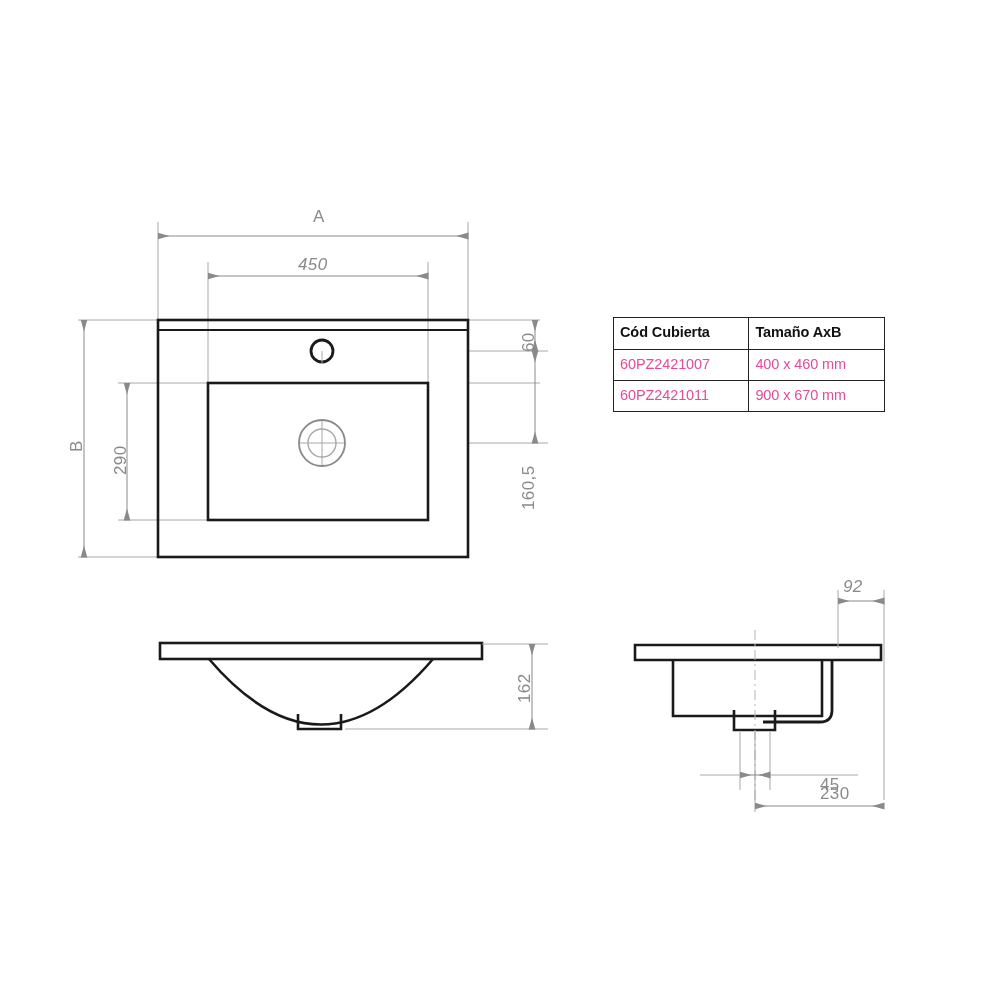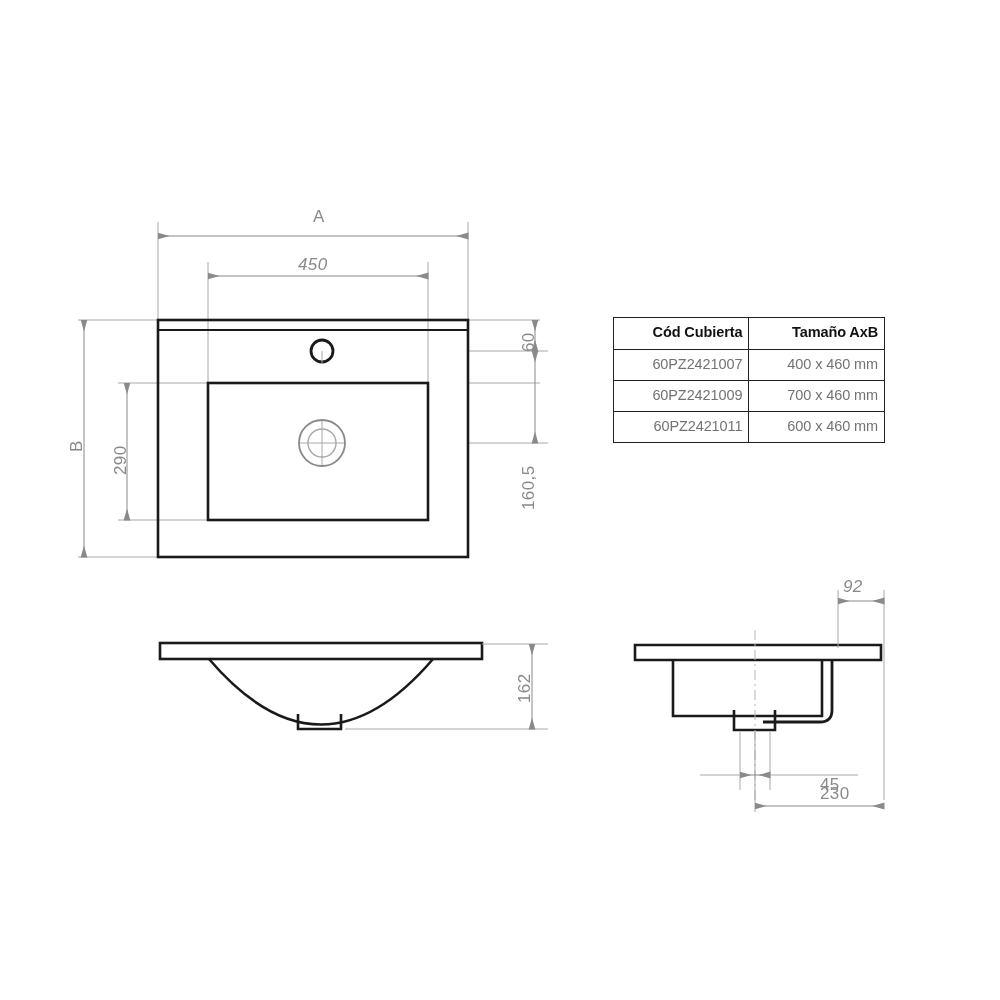--- a/index.html
+++ b/index.html
@@ -34,33 +34,33 @@
     left: 613px;
     top: 317px;
     width: 272px;
     border-collapse: collapse;
     background: #ffffff;
     font-family: "Liberation Sans", sans-serif;
   }
   #spec-table td, #spec-table th {
     border: 1px solid #222222;
     padding: 4px 6px 5px 6px;
-    text-align: right;
+    text-align: left;
     white-space: nowrap;
     line-height: 1.05;
   }
   #spec-table th {
     color: #111111;
     font-weight: bold;
     font-size: 14.5px;
     height: 22px;
     letter-spacing: -0.1px;
   }
   #spec-table td {
-    color: #737373;
+    color: #ec4899;
     font-weight: normal;
     font-size: 14.5px;
     height: 21px;
     letter-spacing: -0.1px;
   }
   #spec-table .col-code { width: 136px; }
   #spec-table .col-size { width: 136px; }
 
   
   .dim-label {
@@ -225,23 +225,19 @@
         <th class="col-code">Cód Cubierta</th>
         <th class="col-size">Tamaño AxB</th>
       </tr>
     </thead>
     <tbody>
       <tr>
         <td>60PZ2421007</td>
         <td>400 x 460 mm</td>
       </tr>
       <tr>
-        <td>60PZ2421009</td>
-        <td>700 x 460 mm</td>
-      </tr>
-      <tr>
         <td>60PZ2421011</td>
-        <td>600 x 460 mm</td>
+        <td>900 x 670 mm</td>
       </tr>
     </tbody>
   </table>
 
 </div>
 
 </body></html>

